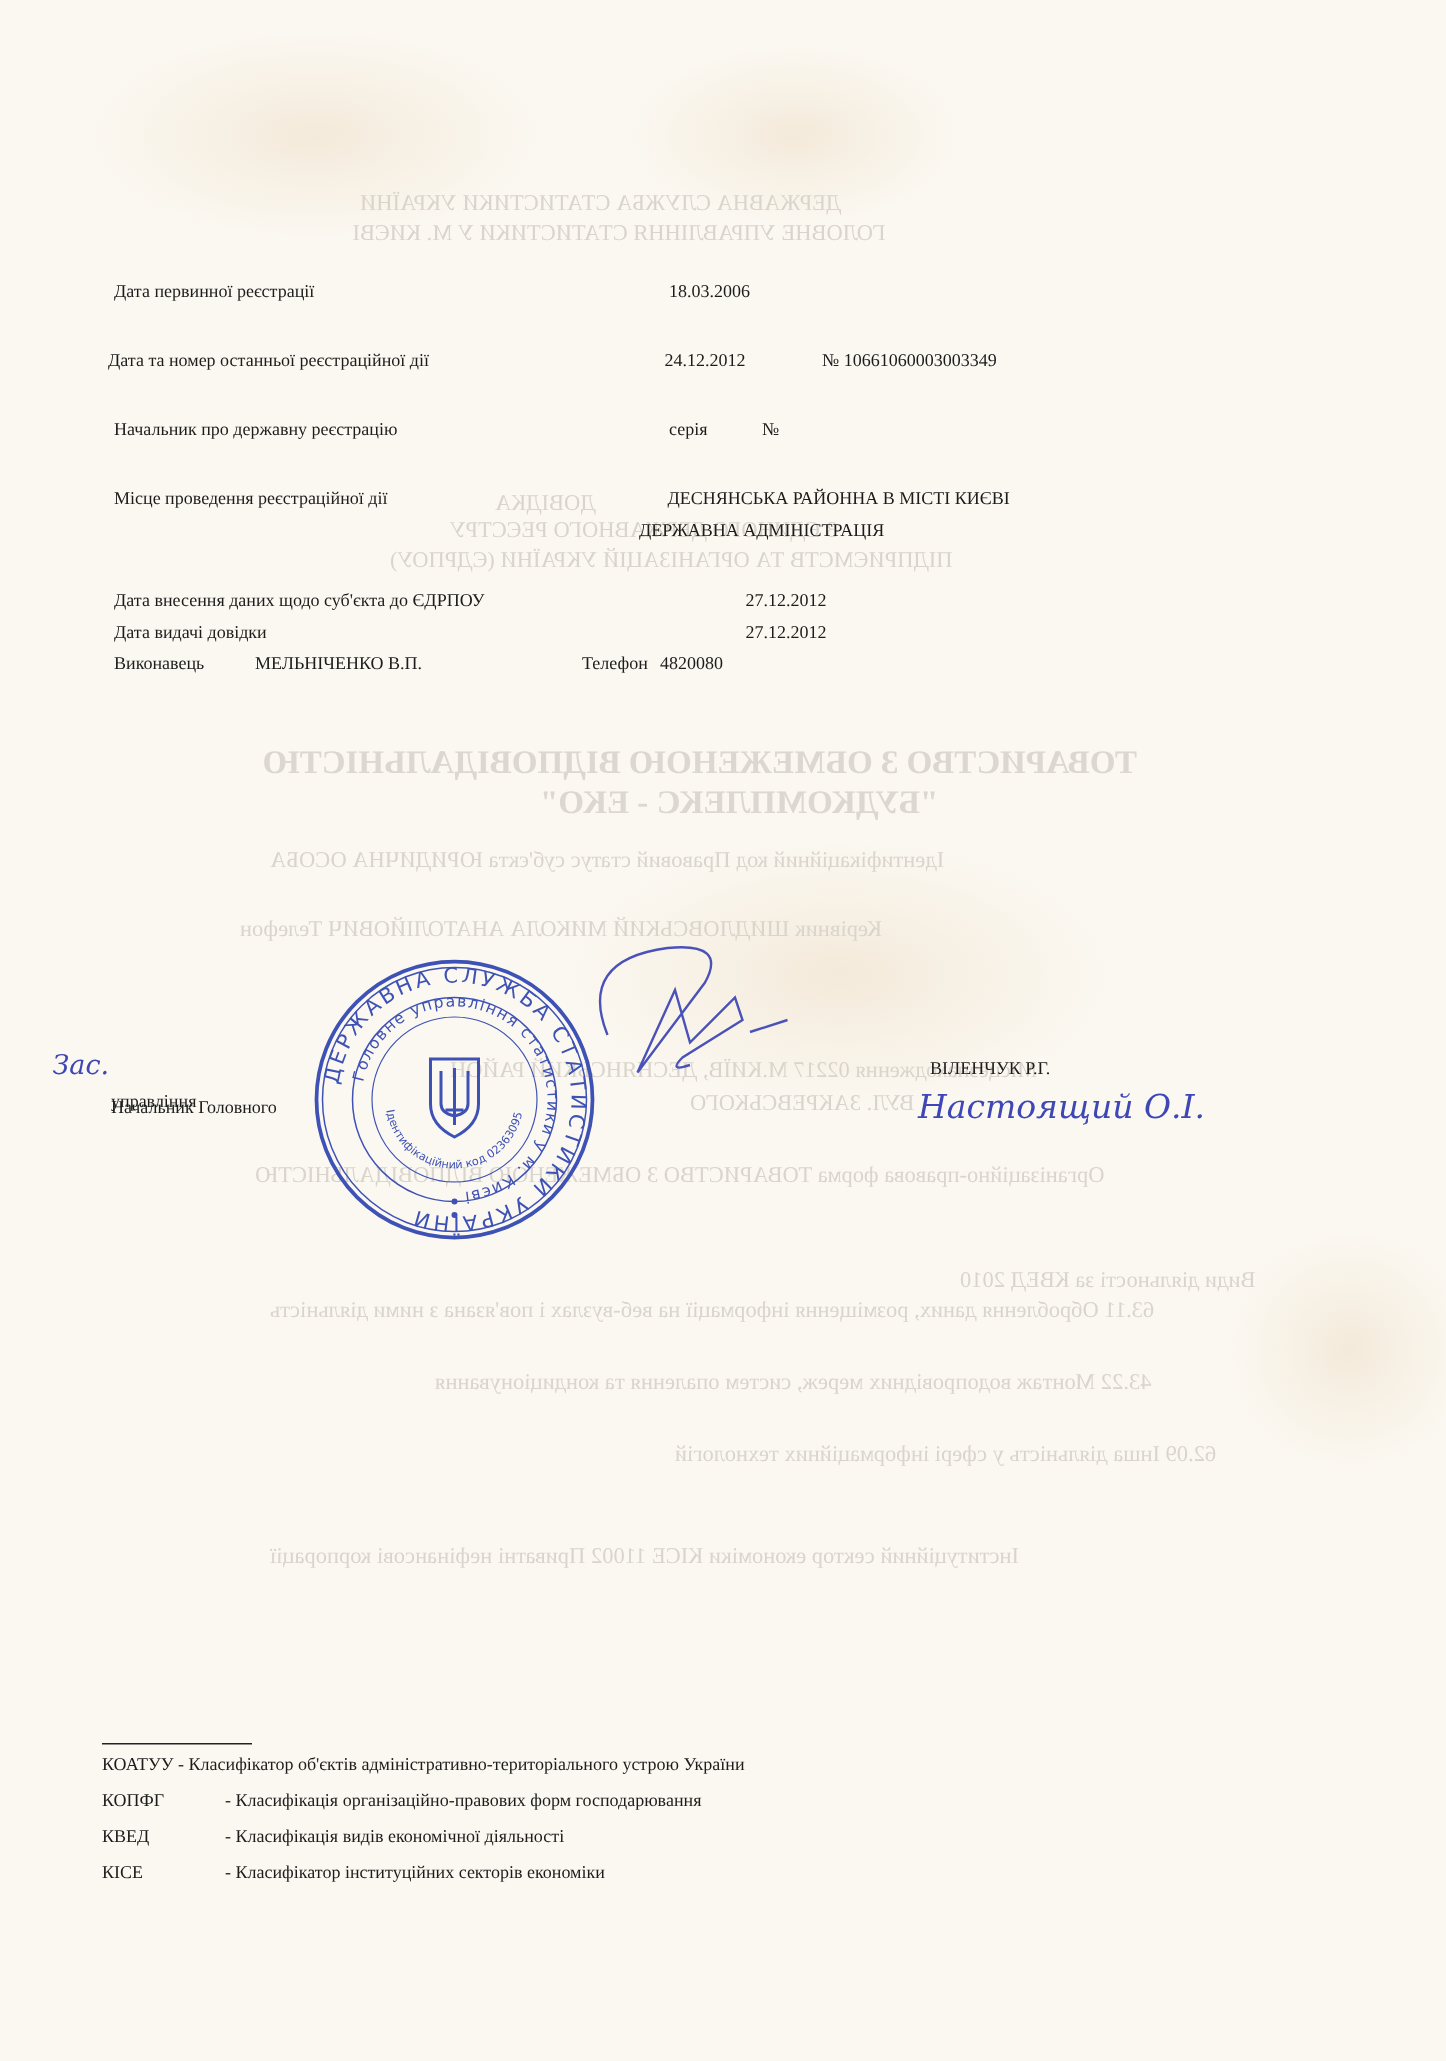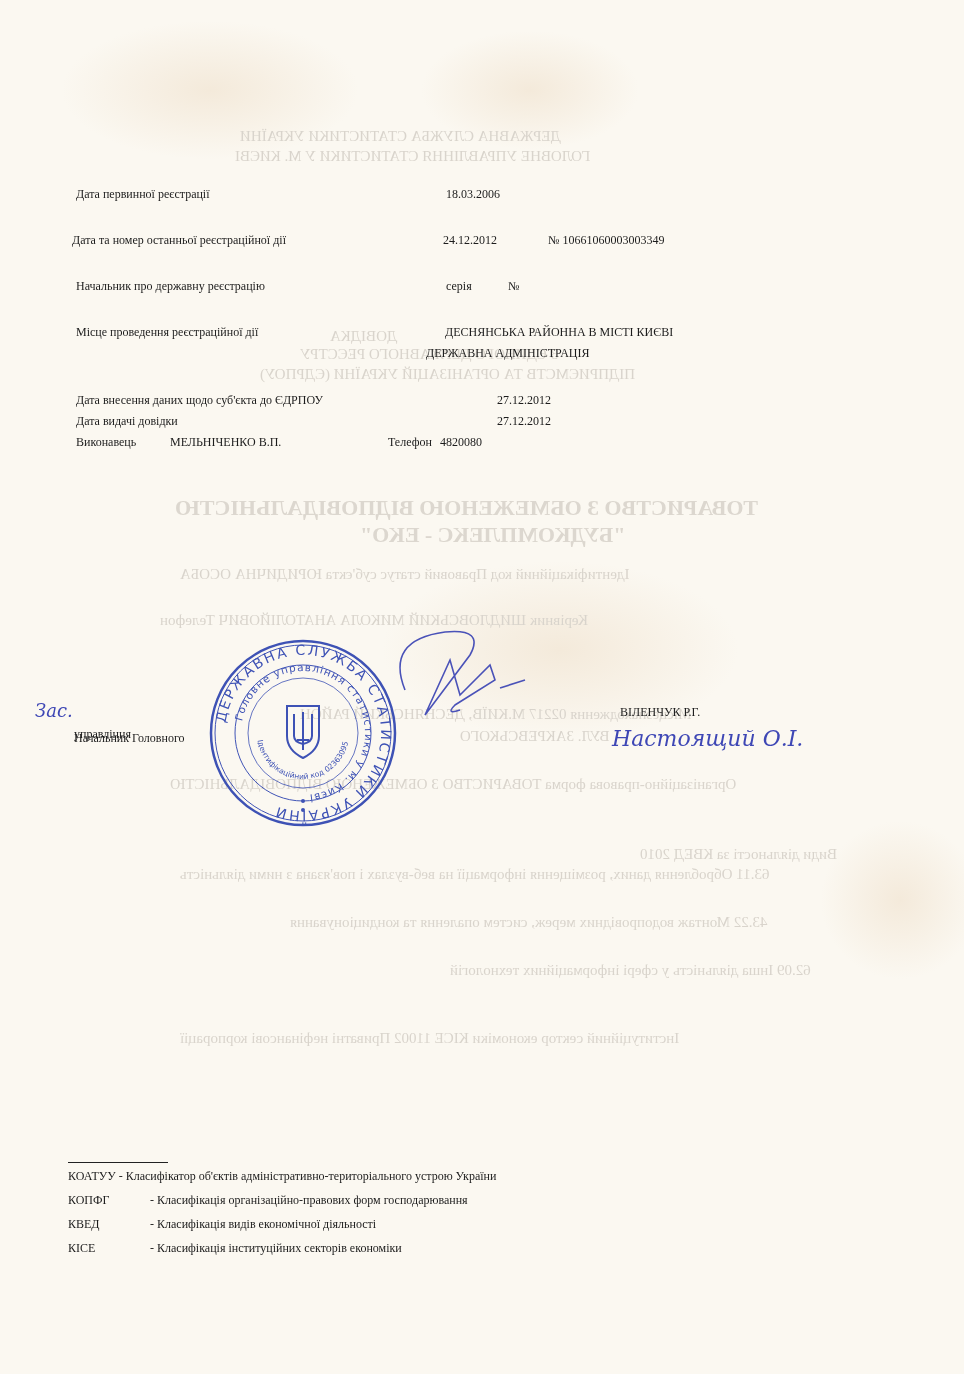--- a/index.html
+++ b/index.html
@@ -133,15 +133,15 @@
     <span>КОАТУУ</span>
     <span>- Класифікатор об'єктів адміністративно-територіального устрою України</span>
   </div>
   <div class="line" style="left:68px;top:1190px;">
     <span class="fn-abbr">КОПФГ</span><span>- Класифікація організаційно-правових форм господарювання</span>
   </div>
   <div class="line" style="left:68px;top:1214px;">
     <span class="fn-abbr">КВЕД</span><span>- Класифікація видів економічної діяльності</span>
   </div>
   <div class="line" style="left:68px;top:1238px;">
-    <span class="fn-abbr">КІСЕ</span><span>- Класифікація інституційних секторів економіки</span>
+    <span class="fn-abbr">КІСЕ</span><span>- Класифікатор інституційних секторів економіки</span>
   </div>
 </div>
 
 </body></html>

